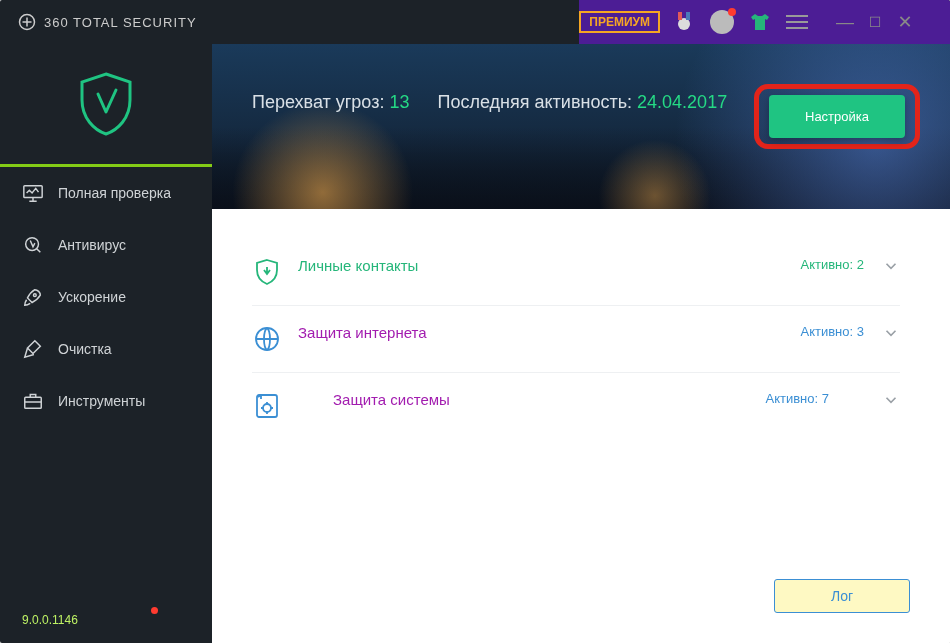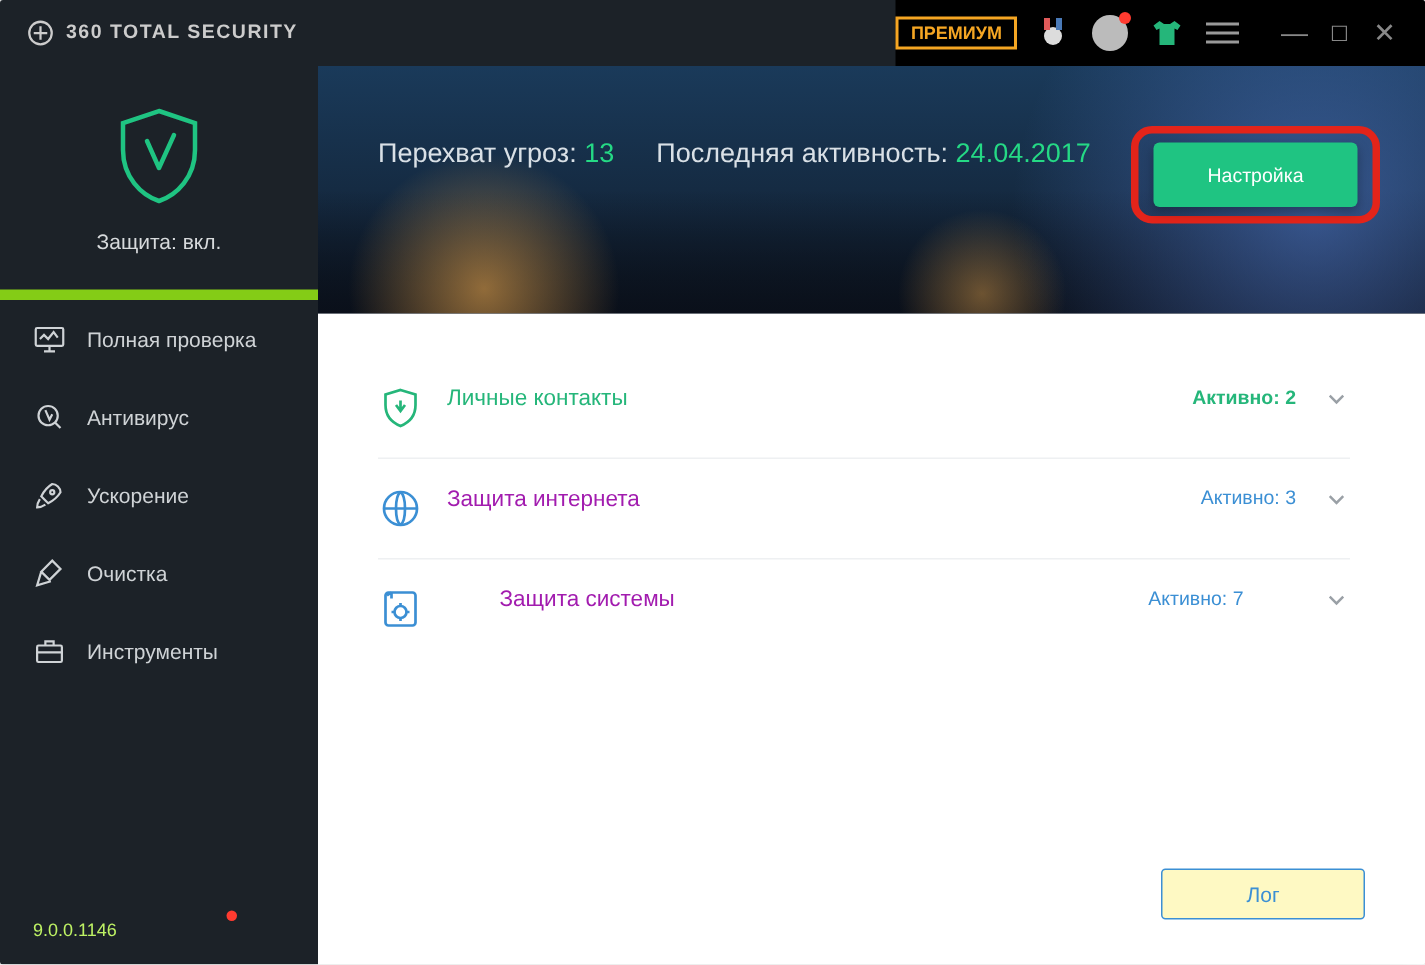--- a/index.html
+++ b/index.html
@@ -6,37 +6,37 @@
   body { background: #f5f5f5; display:flex; align-items:center; justify-content:center; height:100vh;}
   .window {
     width: 950px; height: 643px;
     background: #fff;
     box-shadow: 0 4px 30px rgba(0,0,0,.25);
     display: flex; flex-direction: column;
     position: relative; overflow:hidden;
     border-radius:2px;
   }
   .titlebar { height:44px; display:flex; align-items:center; background:#1c2228; position:relative; }
-  .brand { display:flex; gap:8px; padding-left:18px; color:#ccc; font-size:13px; letter-spacing:1px; font-weight:700;}
+  .brand { display:flex; align-items:center; gap:8px; padding-left:18px; color:#ccc; font-size:13px; letter-spacing:1px; font-weight:400;}
   .brand svg{vertical-align:middle}
-  .tb-right { position:absolute; right:0; top:0; height:100%; display:flex; align-items:center; background:#000000; padding-right:12px;}
+  .tb-right { position:absolute; right:0; top:0; height:100%; display:flex; align-items:center; background:#4c1d95; padding-right:30px;}
   .tb-right .premium { border:2px solid #f5a623; color:#f5a623; font-size:12px; font-weight:700; padding:2px 8px; margin-right:12px;}
   .tb-right .medal { width:24px; height:24px; margin-right:14px; position:relative;}
   .tb-right .avatar { width:24px; height:24px; border-radius:50%; background:#bbb; margin-right:14px; position:relative;}
   .tb-right .avatar::after{content:"";position:absolute;width:8px;height:8px;background:#ff3b30;border-radius:50%;top:-2px;right:-2px;}
   .tb-right .tshirt { width:24px; height:24px; margin-right:14px; color:#25b67a;}
   .tb-right .hamb { width:22px; height:22px; margin-right:22px; display:flex; flex-direction:column; justify-content:center; gap:4px;}
   .tb-right .hamb span{height:2px;background:#999;display:block;width:100%;}
   .tb-right .winbtn { width:30px; text-align:center; font-size:18px; color:#888; cursor:pointer; line-height:26px;}
   .tb-right .winbtn.sq{font-size:14px;}
   .body { flex:1; display:flex; }
   .sidebar { width:212px; background:#1c2228; color:#cfd3d6; display:flex; flex-direction:column; }
   .shield-block { text-align:center; padding:28px 0 24px;}
   .shield-block .label{color:#d7dadc;font-size:14px;margin-top:12px;}
-  .nav { border-top:7px solid #84cc16; }
+  .nav { border-top:3px solid #84cc16; }
   .nav-item { display:flex; align-items:center; gap:14px; padding:15px 22px; font-size:14px; color:#cfd3d6; cursor:pointer;}
   .nav-item svg{flex:0 0 22px;}
   .version { margin-top:auto; padding:16px 22px; font-size:12px; color:#bef264; position:relative;}
   .version .dot{position:absolute; width:7px;height:7px;background:#ff3b30;border-radius:50%; top:10px; right:54px;}
   .main { flex:1; display:flex; flex-direction:column; background:#fff;}
   .hero {
     height:165px; position:relative; color:#fff;
     background: linear-gradient(180deg,#1a3a5a 0%, #14283e 60%, #0d1825 100%);
     background-size:cover; overflow:hidden;
   }
@@ -57,21 +57,21 @@
   .hero-btn-wrap{position:absolute; right:30px; top:40px; border:5px solid #e3241a; border-radius:14px; padding:6px 10px;}
   .hero-btn{background:#1fc482;color:#fff;border:none;padding:14px 36px;font-size:13px;border-radius:4px;box-shadow:0 3px 8px rgba(0,0,0,.3);cursor:pointer;}
   .list { padding:30px 50px 20px 40px; }
   .row { display:flex; align-items:flex-start; padding:18px 0; border-bottom:1px solid #eef0f2;}
   .row:last-child{border-bottom:none;gap:35px;}
   .row .icon{width:30px;height:30px;margin-right:16px;}
   .row .name{font-size:15px;}
   .row.on .name{color:#25b67a;}
   .row.off .name{color:#a21caf;}
   .row .status{margin-left:auto;font-size:13px;margin-right:18px;}
-  .row.on .status{color:#25b67a;font-weight:bold;}
+  .row.on .status{color:#25b67a;}
   .row.off .status{color:#3b8fd4;}
   .row .chev{color:#9aa0a6;}
   .footer{margin-top:auto;display:flex;justify-content:flex-end;padding:20px 40px 30px;}
   .log-btn{border:1px solid #3b8fd4;color:#3b8fd4;background:#fef9c3;padding:8px 0;width:136px;font-size:14px;border-radius:3px;cursor:pointer;}
 </style>
 </head>
 <body>
 
 <div class="window">
 
@@ -111,21 +111,20 @@
   </div>
 
   <div class="body">
 
     <div class="sidebar">
       <div class="shield-block">
         <svg width="56" height="64" viewBox="0 0 56 64">
           <path d="M28 2 L52 10 V28 C52 46 40 58 28 62 C16 58 4 46 4 28 V10 Z" fill="none" stroke="#1fc482" stroke-width="3"></path>
           <path d="M20 22 L28 40 L38 18" fill="none" stroke="#1fc482" stroke-width="3" stroke-linejoin="round" stroke-linecap="round"></path>
         </svg>
-        <div class="label">Защита: вкл.</div>
       </div>
       <div class="nav">
         <div class="nav-item">
           <svg width="22" height="22" viewBox="0 0 24 24" fill="none" stroke="#cfd3d6" stroke-width="1.6">
               <rect x="2" y="4" width="20" height="13" rx="1"></rect>
               <path d="M8 21h8M12 17v4"></path>
               <path d="M5 12l3-3 3 3 4-5 3 4"></path>
             </svg>
           <span>Полная проверка</span>
         </div>

